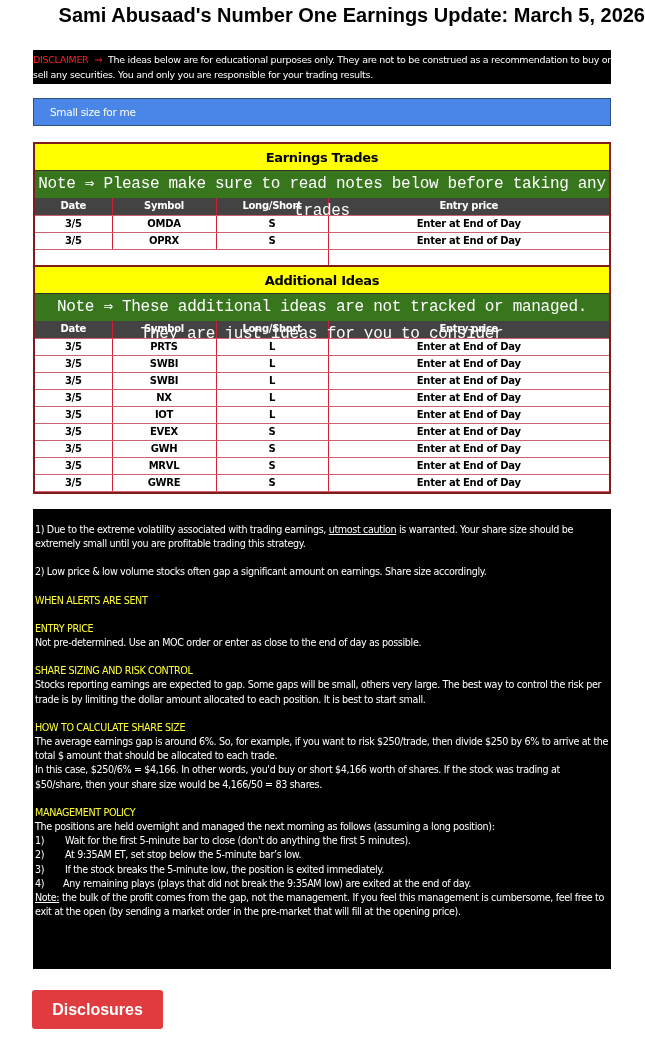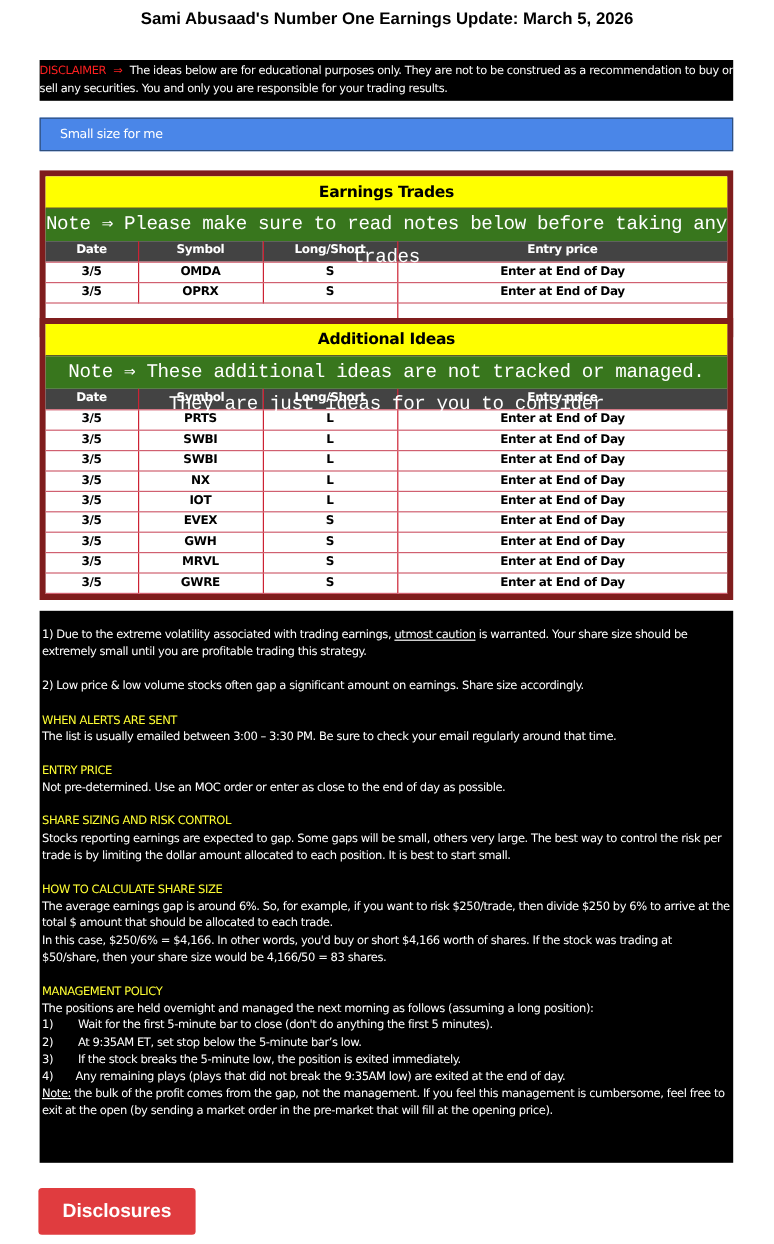--- a/index.html
+++ b/index.html
@@ -1,42 +1,42 @@
 <!DOCTYPE html>
 <html><head>
   <meta charset="utf-8">
   <style>
     * { box-sizing: border-box; margin: 0; padding: 0; }
     html, body { width: 645px; height: 1037px; background: #ffffff; overflow: hidden; }
     body { position: relative; font-family: "Liberation Sans", sans-serif; color: #000; }
 
     .title {
-      position: absolute; left: 0; top: 5px; width: 645px; text-align: center;
-      font-family: "Liberation Sans", sans-serif; font-weight: bold; font-size: 14px; line-height: 20px;
+      position: absolute; left: 0; top: 5px; width: 645px; text-align: right;
+      font-family: "Liberation Sans", sans-serif; font-weight: bold; font-size: 20px; line-height: 20px;
     }
 
     .disclaimer {
       position: absolute; left: 33px; top: 50px; width: 578px; height: 34px;
       background: #000; color: #fff; 
       font-family: "DejaVu Sans", sans-serif; font-size: 9.5px; line-height: 15px; padding-top: 2px;
       letter-spacing: -0.3px;
     }
     .disclaimer .dis-label { color: #ff2020; }
     .disclaimer .arrow { color: #ff2020; margin: 0 6px; }
 
     .size-bar {
       position: absolute; left: 33px; top: 98px; width: 578px; height: 28px;
       background: #4a86e8; border: 1px solid #2f4f7f;
       color: #fff; font-family: "DejaVu Sans", sans-serif; font-size: 10.5px; line-height: 26px; padding-left: 16px;
       letter-spacing: -0.3px;
     }
 
     .trade-table {
       position: absolute; left: 33px; width: 578px;
-      border: 5px solid #7f1d1d; background: #fff;
+      border: 2px solid #7f1d1d; background: #fff;
     }
     .tt1 { top: 142px; }
     .tt2 { top: 265px; }
 
     .tt-title {
       background: #ffff00; height: 27px; text-align: center;
       font-family: "DejaVu Sans", sans-serif; font-weight: bold; font-size: 13px; line-height: 27px;
       border-bottom: 1px solid #333; letter-spacing: -0.3px;
     }
     .tt-note {
@@ -206,21 +206,20 @@
       </tbody>
   </table>
 </div>
 
 <div class="notes">
   <p><span>1) Due to the extreme volatility associated with trading earnings, </span><span class="u">utmost caution</span><span> is warranted. Your share size should be extremely small until you are profitable trading this strategy.</span></p>
   <div class="gap"></div>
   <p>2) Low price &amp; low volume stocks often gap a significant amount on earnings. Share size accordingly.</p>
   <div class="gap"></div>
   <p class="hd">WHEN ALERTS ARE SENT</p>
-  <p>The list is usually emailed between 3:00 – 3:30 PM. Be sure to check your email regularly around that time.</p>
   <div class="gap"></div>
   <p class="hd">ENTRY PRICE</p>
   <p>Not pre-determined. Use an MOC order or enter as close to the end of day as possible.</p>
   <div class="gap"></div>
   <p class="hd">SHARE SIZING AND RISK CONTROL</p>
   <p>Stocks reporting earnings are expected to gap. Some gaps  will be small, others very large. The best way to control the risk per trade is by limiting the dollar amount allocated to each position. It is best to start small.</p>
   <div class="gap"></div>
   <p class="hd">HOW TO CALCULATE SHARE SIZE</p>
   <p>The average earnings gap is around 6%. So, for example, if you want to risk $250/trade, then divide $250 by 6% to arrive at the total $ amount that should be allocated to each trade.</p>
   <p>In this case, $250/6% = $4,166. In other words, you'd buy or short $4,166 worth of shares. If the stock was trading at $50/share, then your share size would be 4,166/50 = 83 shares.</p>

